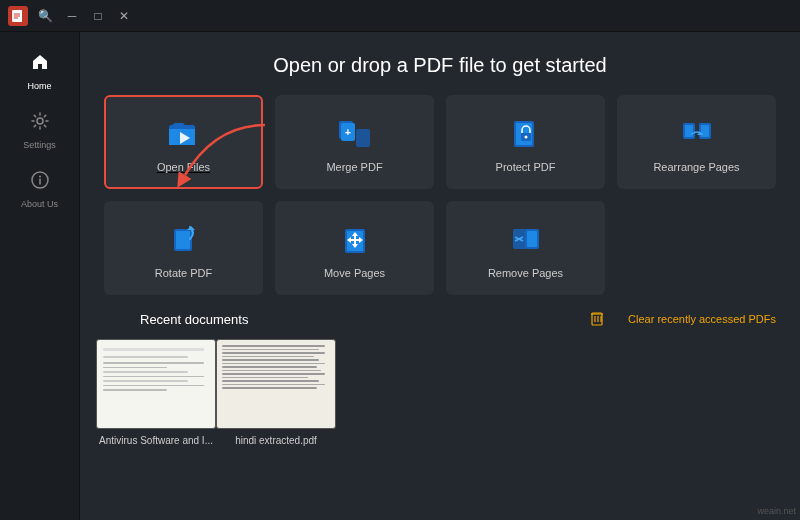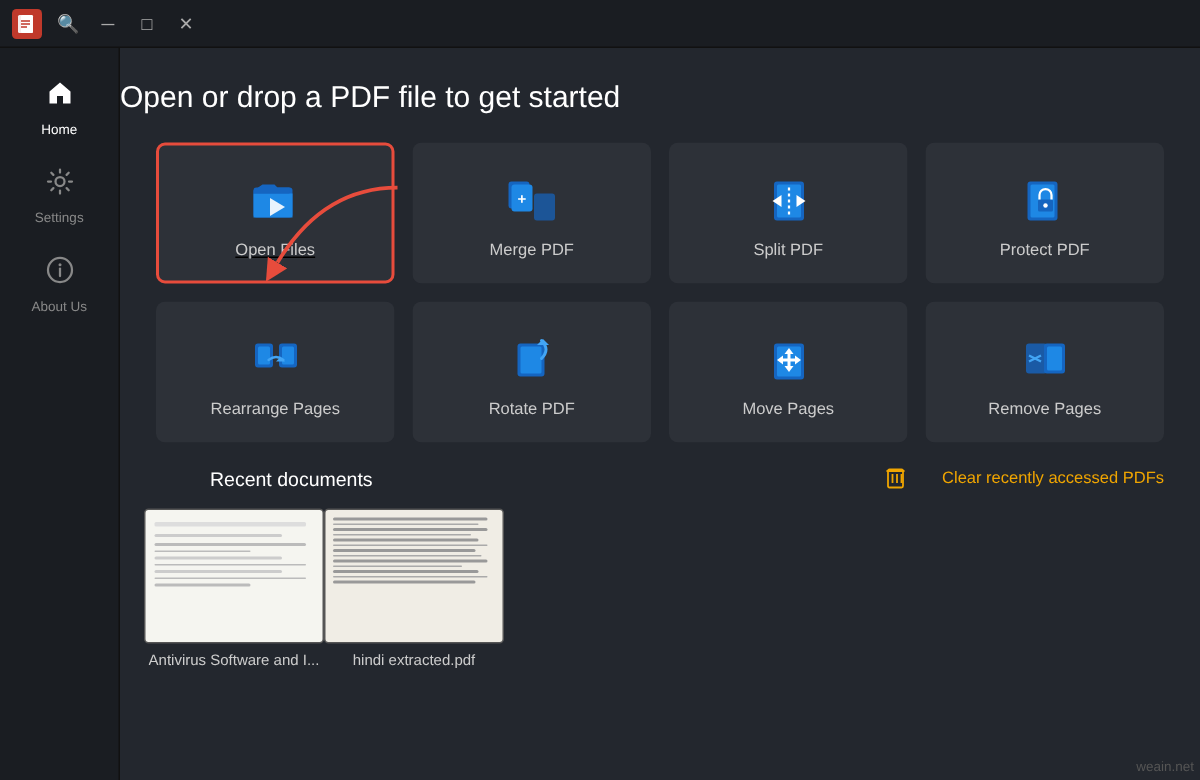--- a/index.html
+++ b/index.html
@@ -99,21 +99,21 @@
     
     .main-content {
       flex: 1;
       display: flex;
       flex-direction: column;
       background: #23272e;
       overflow: hidden;
     }
 
     .hero-title {
-      text-align: left;
+      text-align: center;
       color: #fff;
       font-size: 20px;
       font-weight: 400;
       padding: 22px 0 18px;
     }
 
     
     .action-grid {
       display: grid;
       grid-template-columns: repeat(4, 1fr);
@@ -333,30 +333,20 @@
       <div class="action-card">
         <svg class="card-svg" viewBox="0 0 38 38">
           <rect x="3" y="6" width="14" height="18" rx="2" fill="#1565c0"></rect>
           <rect x="5" y="8" width="14" height="18" rx="2" fill="#1e88e5"></rect>
           <text x="12" y="21" font-size="10" fill="white" text-anchor="middle" font-weight="bold">+</text>
           <rect x="20" y="14" width="14" height="18" rx="2" fill="#1565c0" opacity="0.7"></rect>
         </svg>
         <span class="action-card-label">Merge PDF</span>
       </div>
 
-      <div class="action-card">
-        <svg class="card-svg" viewBox="0 0 38 38">
-          <rect x="9" y="6" width="20" height="26" rx="2" fill="#1565c0"></rect>
-          <rect x="11" y="8" width="16" height="22" rx="1" fill="#1e88e5"></rect>
-          <line x1="19" y1="10" x2="19" y2="28" stroke="white" stroke-width="1.5" stroke-dasharray="2,2"></line>
-          <polygon points="14,15 8,19 14,23" fill="white"></polygon>
-          <polygon points="24,15 30,19 24,23" fill="white"></polygon>
-        </svg>
-        <span class="action-card-label">Split PDF</span>
-      </div>
 
       <div class="action-card">
         <svg class="card-svg" viewBox="0 0 38 38">
           <rect x="7" y="6" width="20" height="26" rx="2" fill="#1565c0"></rect>
           <rect x="9" y="8" width="16" height="22" rx="1" fill="#1e88e5"></rect>
           <rect x="14" y="18" width="10" height="8" rx="1" fill="#1565c0"></rect>
           <path d="M15 18v-3a4 4 0 0 1 8 0v3" stroke="white" stroke-width="1.5" fill="none"></path>
           <circle cx="19" cy="22" r="1.5" fill="white"></circle>
         </svg>
         <span class="action-card-label">Protect PDF</span>

